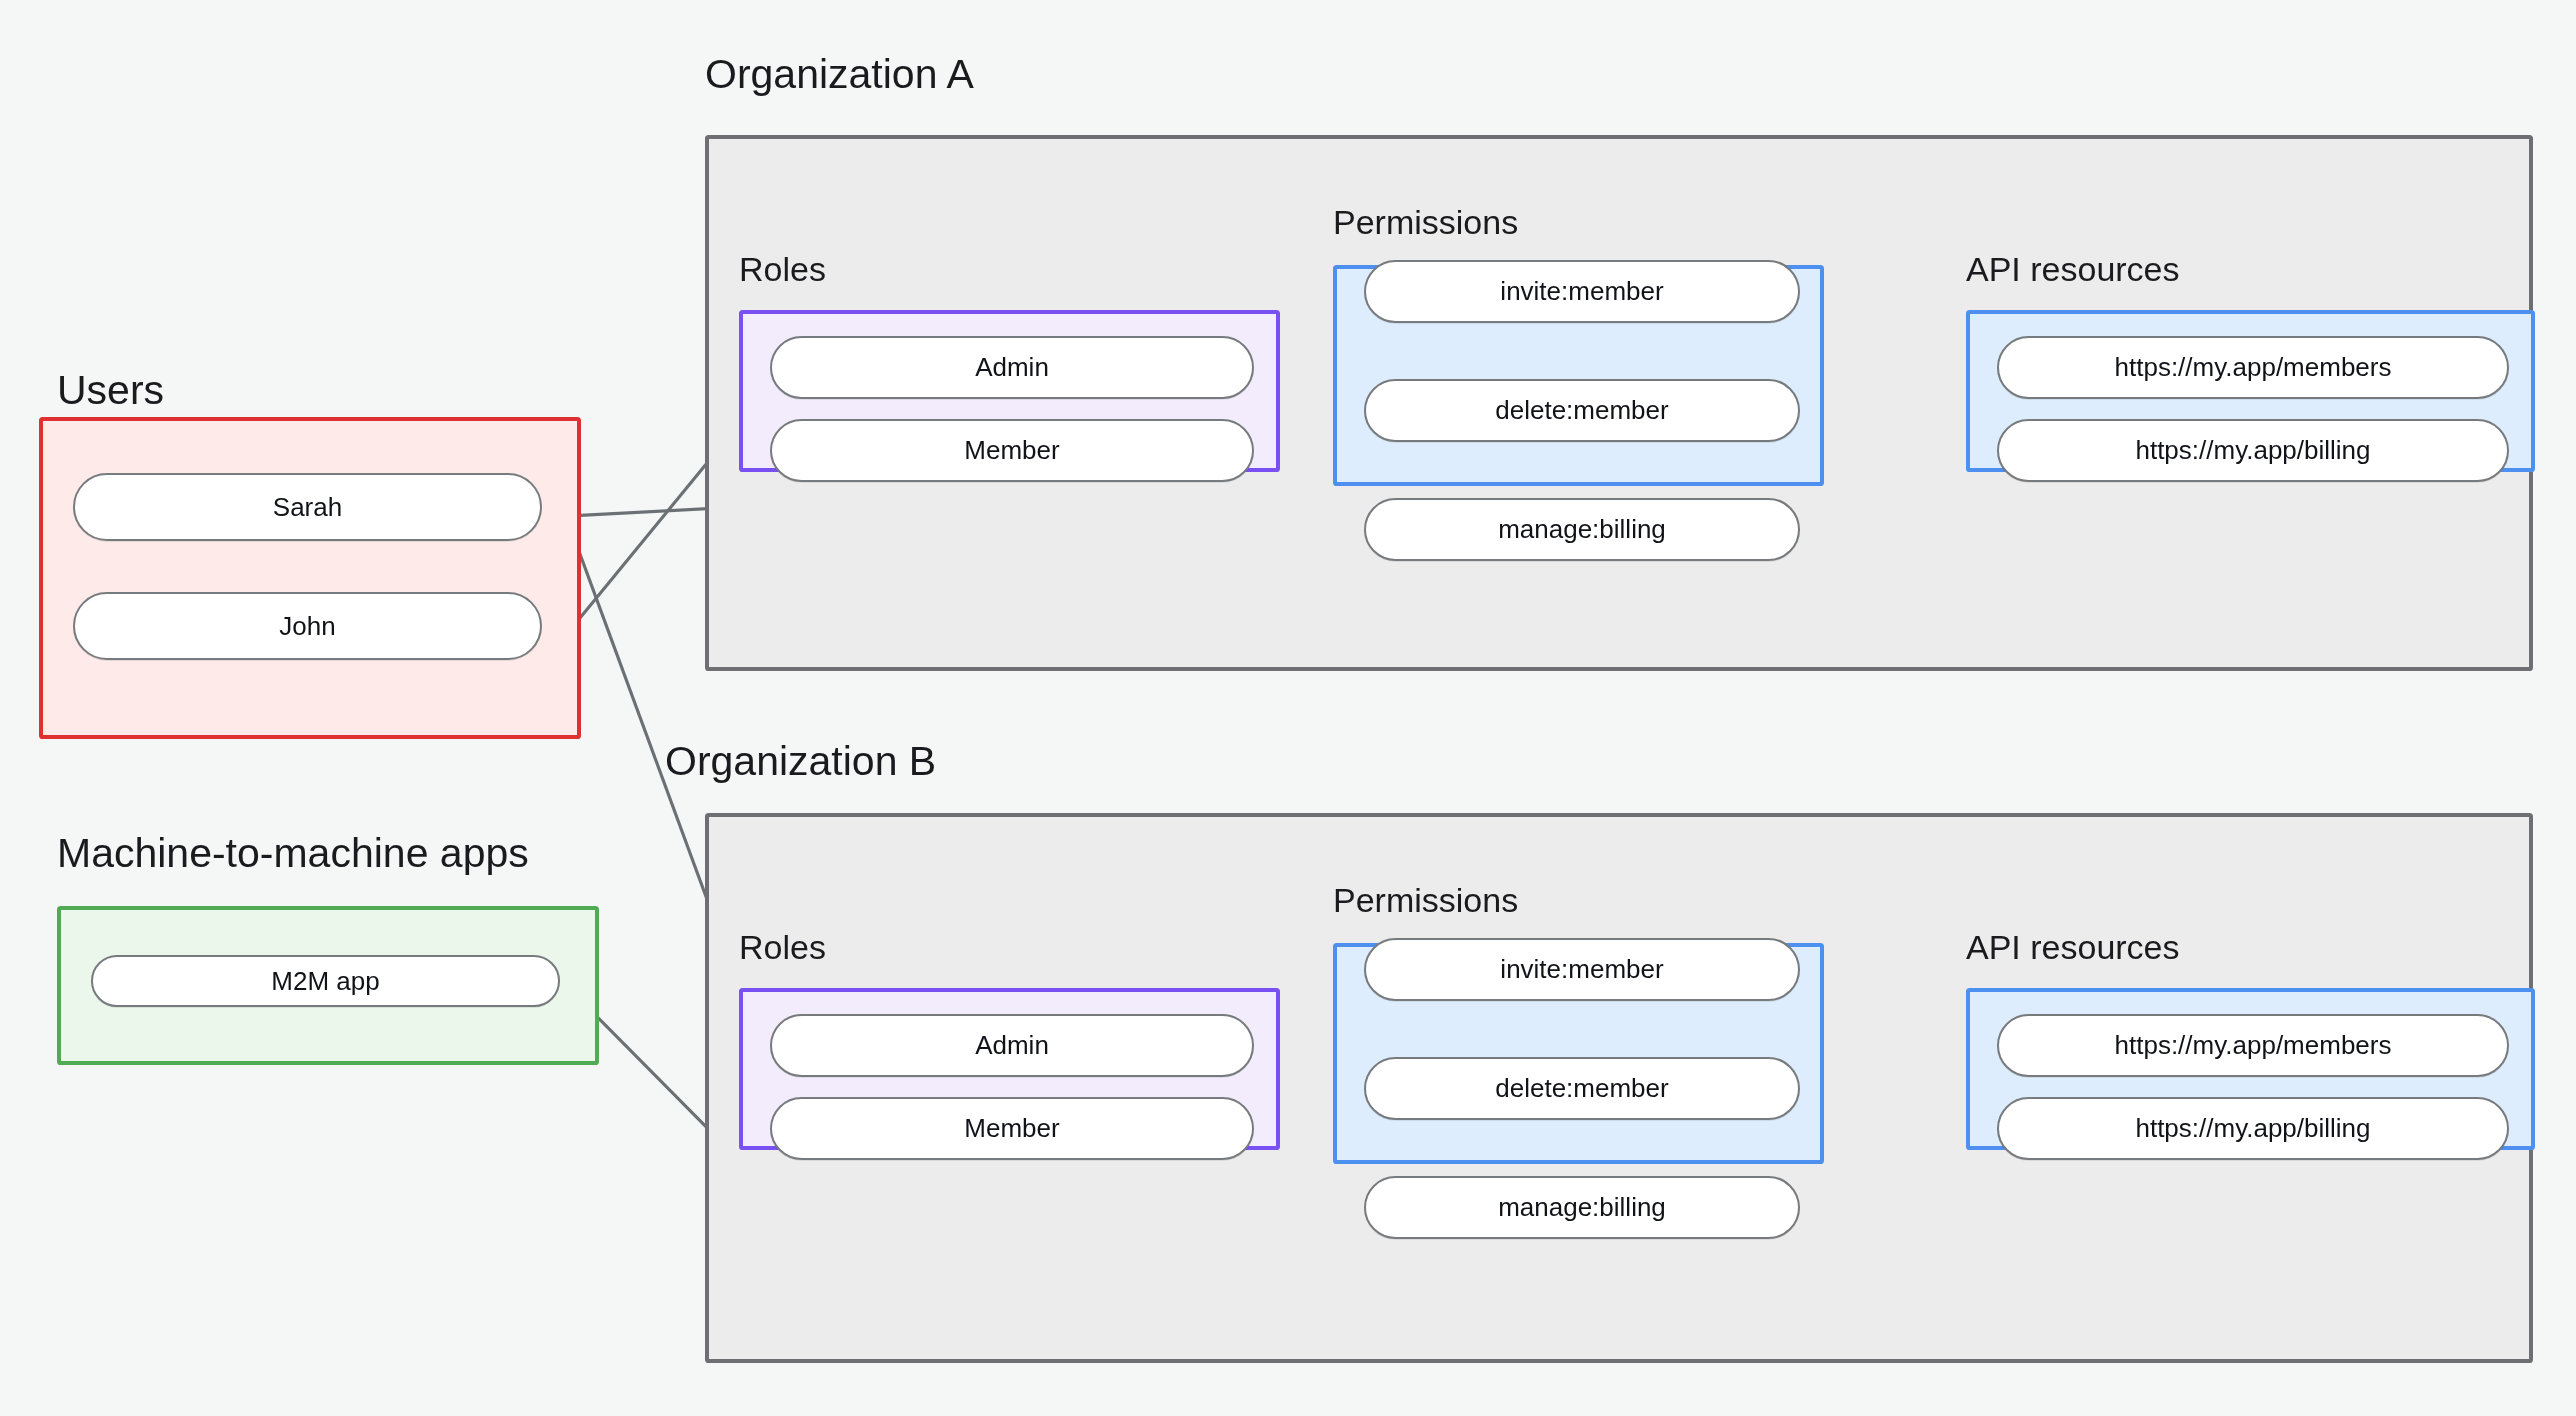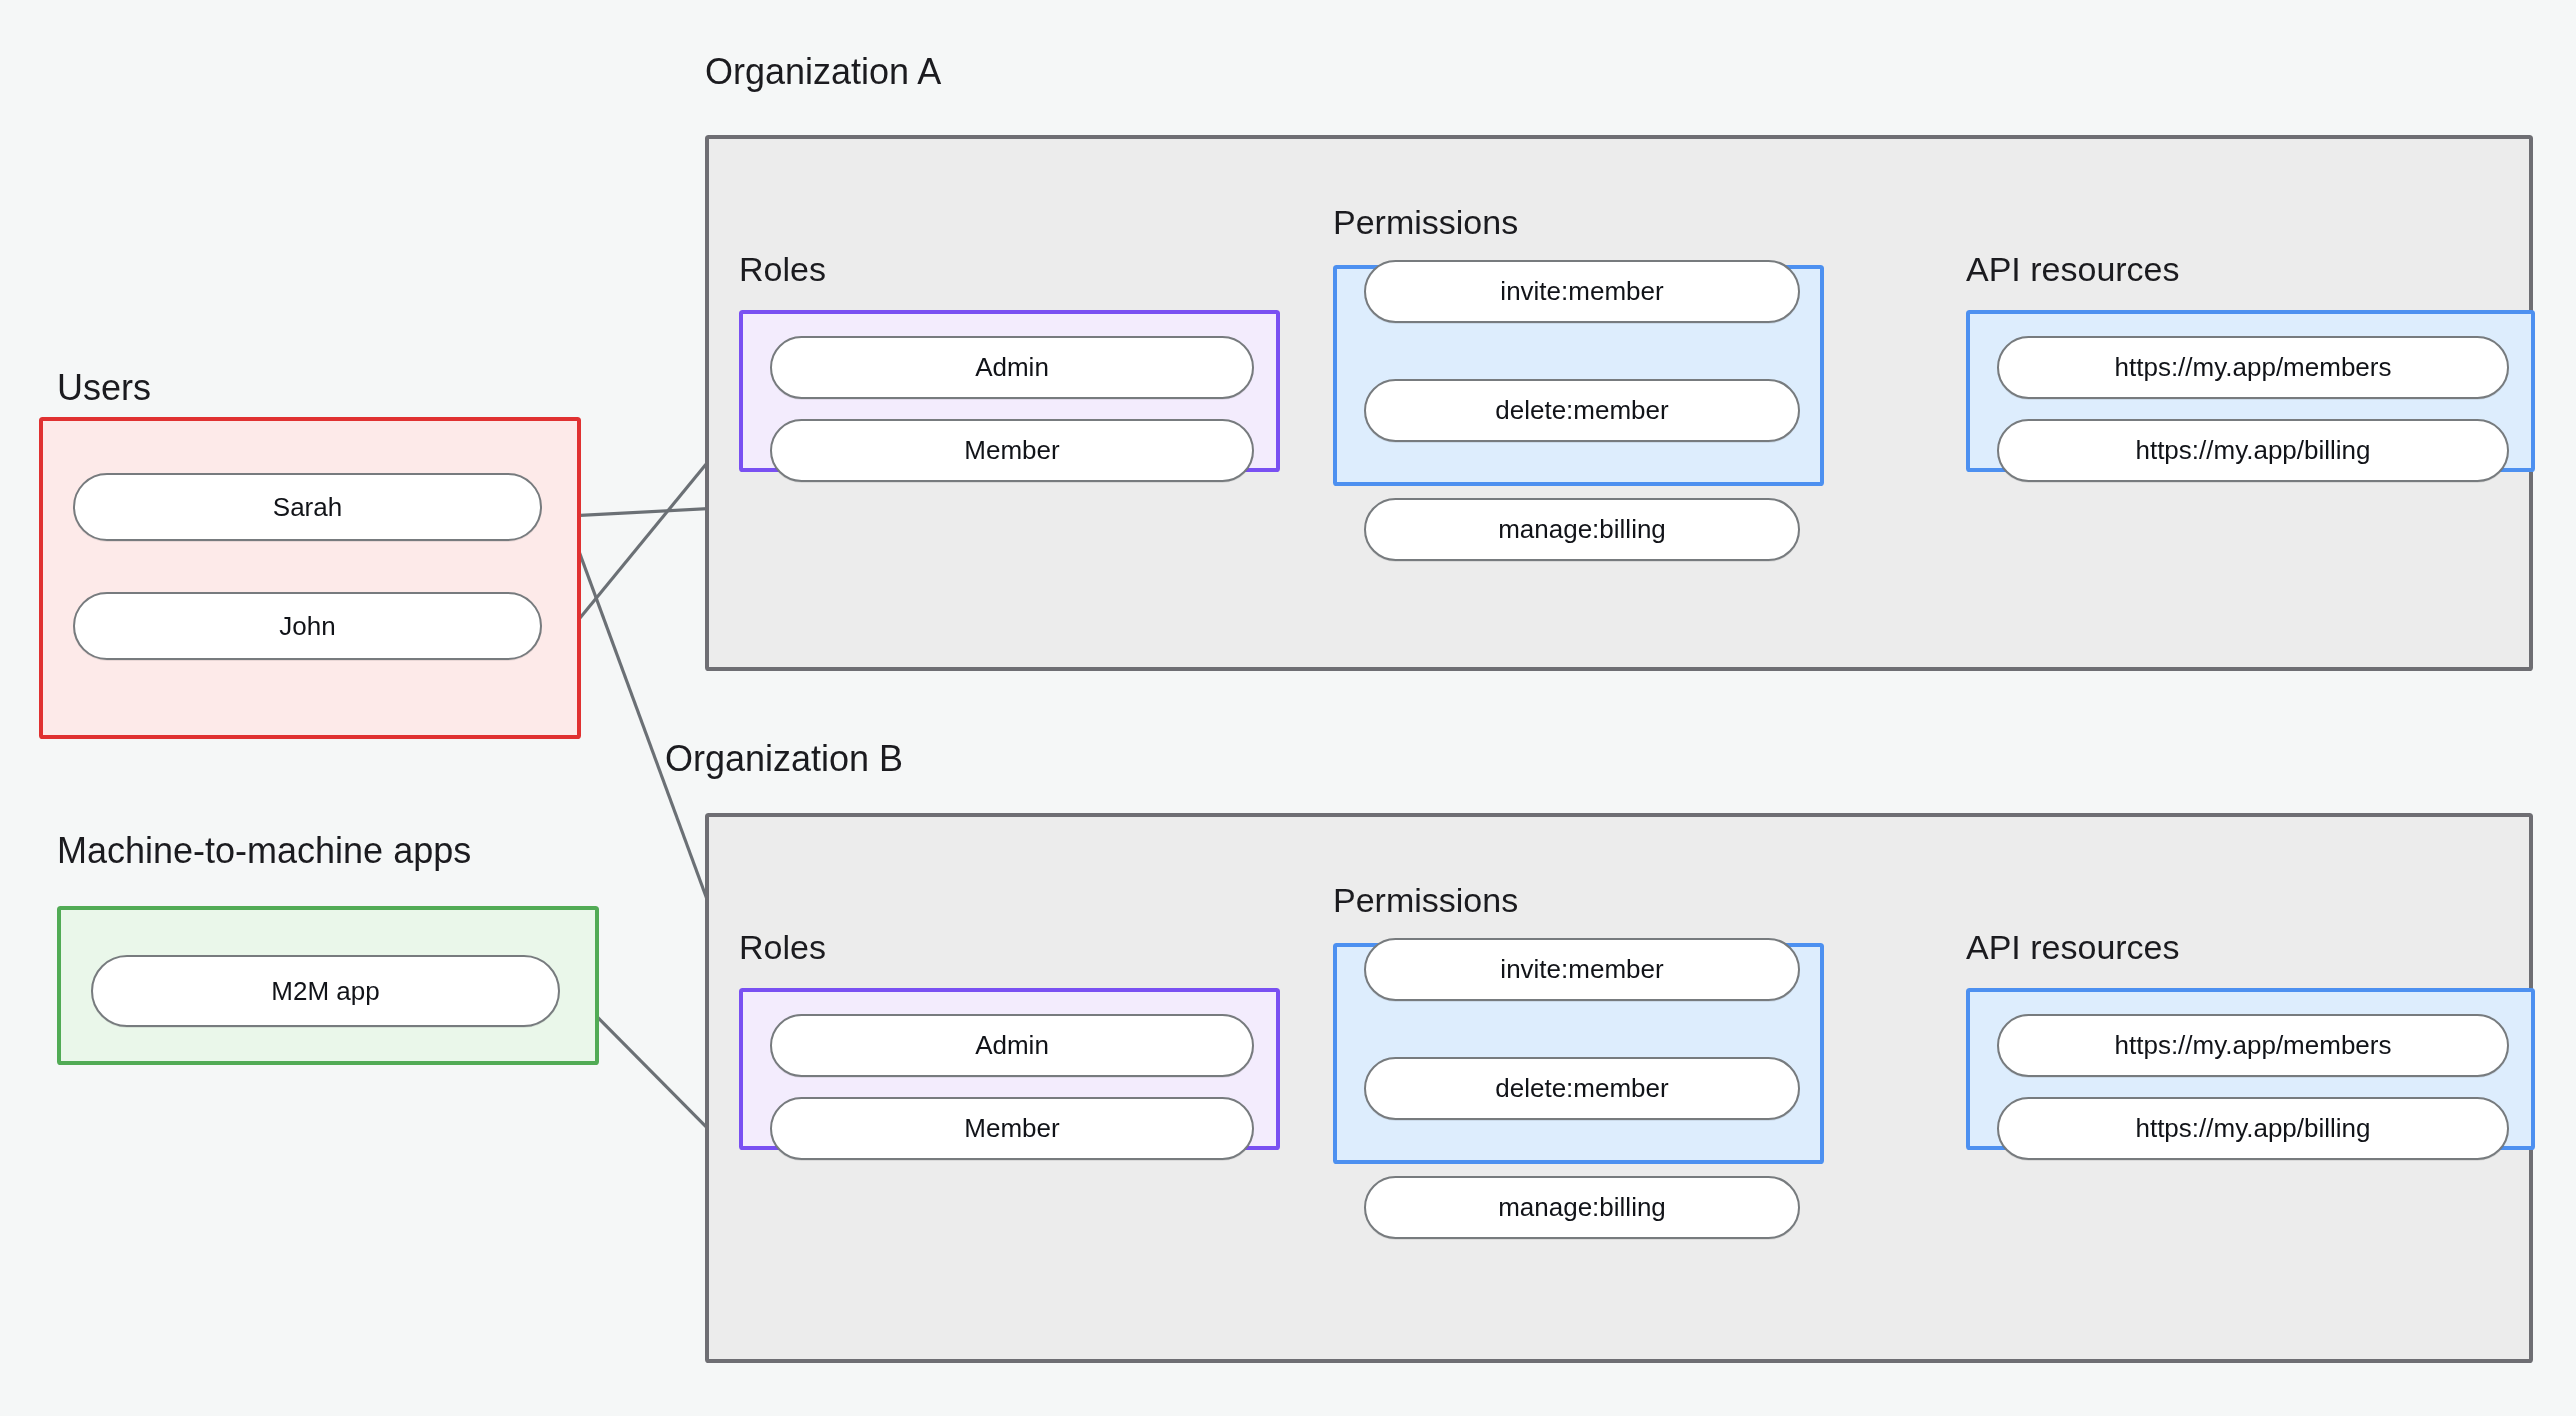--- a/index.html
+++ b/index.html
@@ -8,21 +8,21 @@
     background:#f5f7f7;
     font-family:"Liberation Sans", sans-serif;
     position:relative;overflow:hidden;
   }
   .canvas{position:absolute;inset:0;}
   svg.edges{position:absolute;left:0;top:0;width:2576px;height:1416px;pointer-events:none;}
 
   
   .caption{
     position:absolute;
-    font-size:36px;
+    font-size:41px;
     color:#1b1b1f;
     white-space:nowrap;
     line-height:1;
   }
 
   
   .groupbox{
     position:absolute;
     box-sizing:border-box;
     border-width:4.5px;border-style:solid;
@@ -108,21 +108,21 @@
   <div class="caption" style="left:57px;top:350px;margin-top:20px;">Users</div>
 
   <div class="groupbox red" style="left:39px;top:417px;width:542px;height:322px;">
     <div class="pill" style="left:30px;top:52px;width:469px;height:68px;">Sarah</div>
     <div class="pill" style="left:30px;top:171px;width:469px;height:68px;">John</div>
   </div>
 
   <div class="caption" style="left:57px;top:833px;">Machine-to-machine apps</div>
 
   <div class="groupbox green" style="left:57px;top:906px;width:542px;height:159px;">
-    <div class="pill" style="left:30px;top:45px;width:469px;height:72px;">M2M app</div>
+    <div class="pill" style="left:30px;top:45px;width:469px;height:52px;">M2M app</div>
   </div>
 
   <div class="caption" style="left:705px;top:54px;">Organization A</div>
 
   <div class="groupbox gray" style="left:705px;top:135px;width:1828px;height:536px;">
 
     <div class="caption" style="left:30px;top:113px;font-size:34px;">Roles</div>
     <div class="groupbox purple" style="left:30px;top:171px;width:541px;height:162px;">
       <div class="pill" style="left:27px;top:21.6px;width:484px;height:63px;">Admin</div>
       <div class="pill" style="left:27px;top:105px;width:484px;height:63px;">Member</div>

